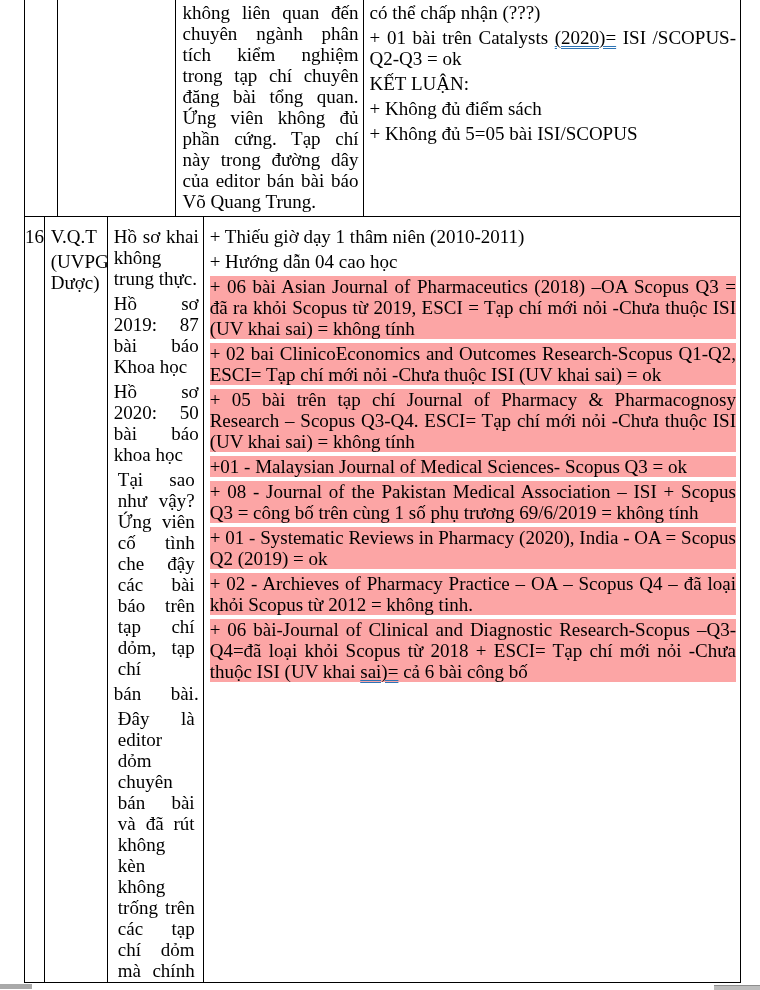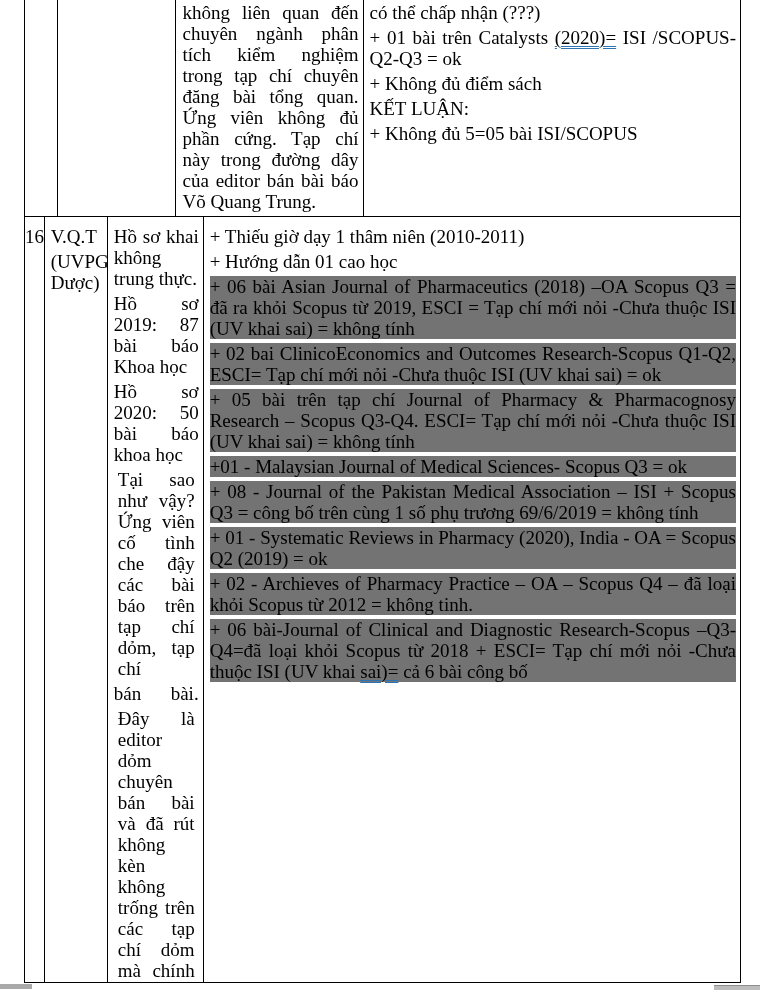--- a/index.html
+++ b/index.html
@@ -32,21 +32,21 @@
     font-size:19px; line-height:21px;
     text-align:justify; text-justify:inter-word;
     margin:0 0 4px 0;
   }
   .num { font-size:19px; line-height:21px; }
   .sub { margin:4px; }
   .flexline {
     display:flex; justify-content:space-between;
     font-size:19px; line-height:21px;
   }
-  .shaded { background:#737373; }
+  .shaded { background:#fca5a5; }
   .blue-ul {
     text-decoration-line:underline;
     text-decoration-style:double;
     text-decoration-color:#2e74b5;
     text-decoration-thickness:1px;
     text-underline-offset:2px;
     cursor:pointer;
   }
   .page-gap-left {
     position:absolute; left:0; top:984px;
@@ -66,22 +66,22 @@
 
   <div class="row row-prev">
     <div class="cell c1"></div>
     <div class="cell c2"></div>
     <div class="cell c3">
       <p class="para">không liên quan đến chuyên ngành phân tích kiểm nghiệm trong tạp chí chuyên đăng bài tổng quan. Ứng viên không đủ phần cứng. Tạp chí này trong đường dây của editor bán bài báo Võ Quang Trung.</p>
     </div>
     <div class="cell c4">
       <p class="para">có thể chấp nhận (???)</p>
       <p class="para"><span>+ 01 bài trên Catalysts </span><span class="blue-ul">(2020)=</span><span> ISI /SCOPUS-Q2-Q3 = ok</span></p>
+      <p class="para">KẾT LUẬN:</p>
       <p class="para">+ Không đủ điểm sách</p>
-      <p class="para">KẾT LUẬN:</p>
       <p class="para">+ Không đủ 5=05 bài ISI/SCOPUS</p>
     </div>
   </div>
 
   <div class="row row-16">
     <div class="cell c1">
       <div class="num">16.</div>
     </div>
     <div class="cell c2">
       <p class="para">V.Q.T</p>
@@ -101,21 +101,21 @@
         <div class="para sub">Tại sao như vậy? Ứng viên cố tình che đậy các bài báo trên tạp chí dỏm, tạp chí</div>
         <div class="flexline">
           <span>bán</span>
           <span>bài.</span>
         </div>
         <div class="para sub">Đây là editor dỏm chuyên bán bài và đã rút không kèn không trống trên các tạp chí dỏm mà chính ứng viên đăng bài, đặc biệt là tạp chí Systematic Reviews in Pharmacy (Scopus) (OA - Trả tiền đăng bài).</div>
       </div>
     </div>
     <div class="cell c4">
       <p class="para">+ Thiếu giờ dạy 1 thâm niên (2010-2011)</p>
-      <p class="para">+ Hướng dẫn 01 cao học</p>
+      <p class="para">+ Hướng dẫn 04 cao học</p>
       <p class="para shaded">+ 06 bài Asian Journal of Pharmaceutics (2018) –OA Scopus Q3 = đã ra khỏi Scopus từ 2019, ESCI = Tạp chí mới nỏi -Chưa thuộc ISI (UV khai sai) = không tính</p>
       <p class="para shaded">+ 02 bai ClinicoEconomics and Outcomes Research-Scopus Q1-Q2, ESCI= Tạp chí mới nỏi -Chưa thuộc ISI (UV khai sai) = ok</p>
       <p class="para shaded">+ 05 bài trên tạp chí Journal of Pharmacy &amp; Pharmacognosy Research – Scopus Q3-Q4. ESCI= Tạp chí mới nỏi -Chưa thuộc ISI (UV khai sai) = không tính</p>
       <p class="para shaded">+01 - Malaysian Journal of Medical Sciences- Scopus Q3 = ok</p>
       <p class="para shaded">+ 08 - Journal of the Pakistan Medical Association – ISI + Scopus Q3 = công bố trên cùng 1 số phụ trương 69/6/2019 = không tính</p>
       <p class="para shaded">+ 01 - Systematic Reviews in Pharmacy (2020), India - OA = Scopus Q2 (2019) = ok</p>
       <p class="para shaded">+ 02 - Archieves of Pharmacy Practice – OA – Scopus Q4 – đã loại khỏi Scopus từ 2012 = không tinh.</p>
       <p class="para shaded"><span>+ 06 bài-Journal of Clinical and Diagnostic Research-Scopus –Q3-Q4=đã loại khỏi Scopus từ 2018 + ESCI= Tạp chí mới nỏi -Chưa thuộc ISI (UV khai </span><span class="blue-ul">sai)=</span><span> cả 6 bài công bố</span></p>
     </div>
   </div>

